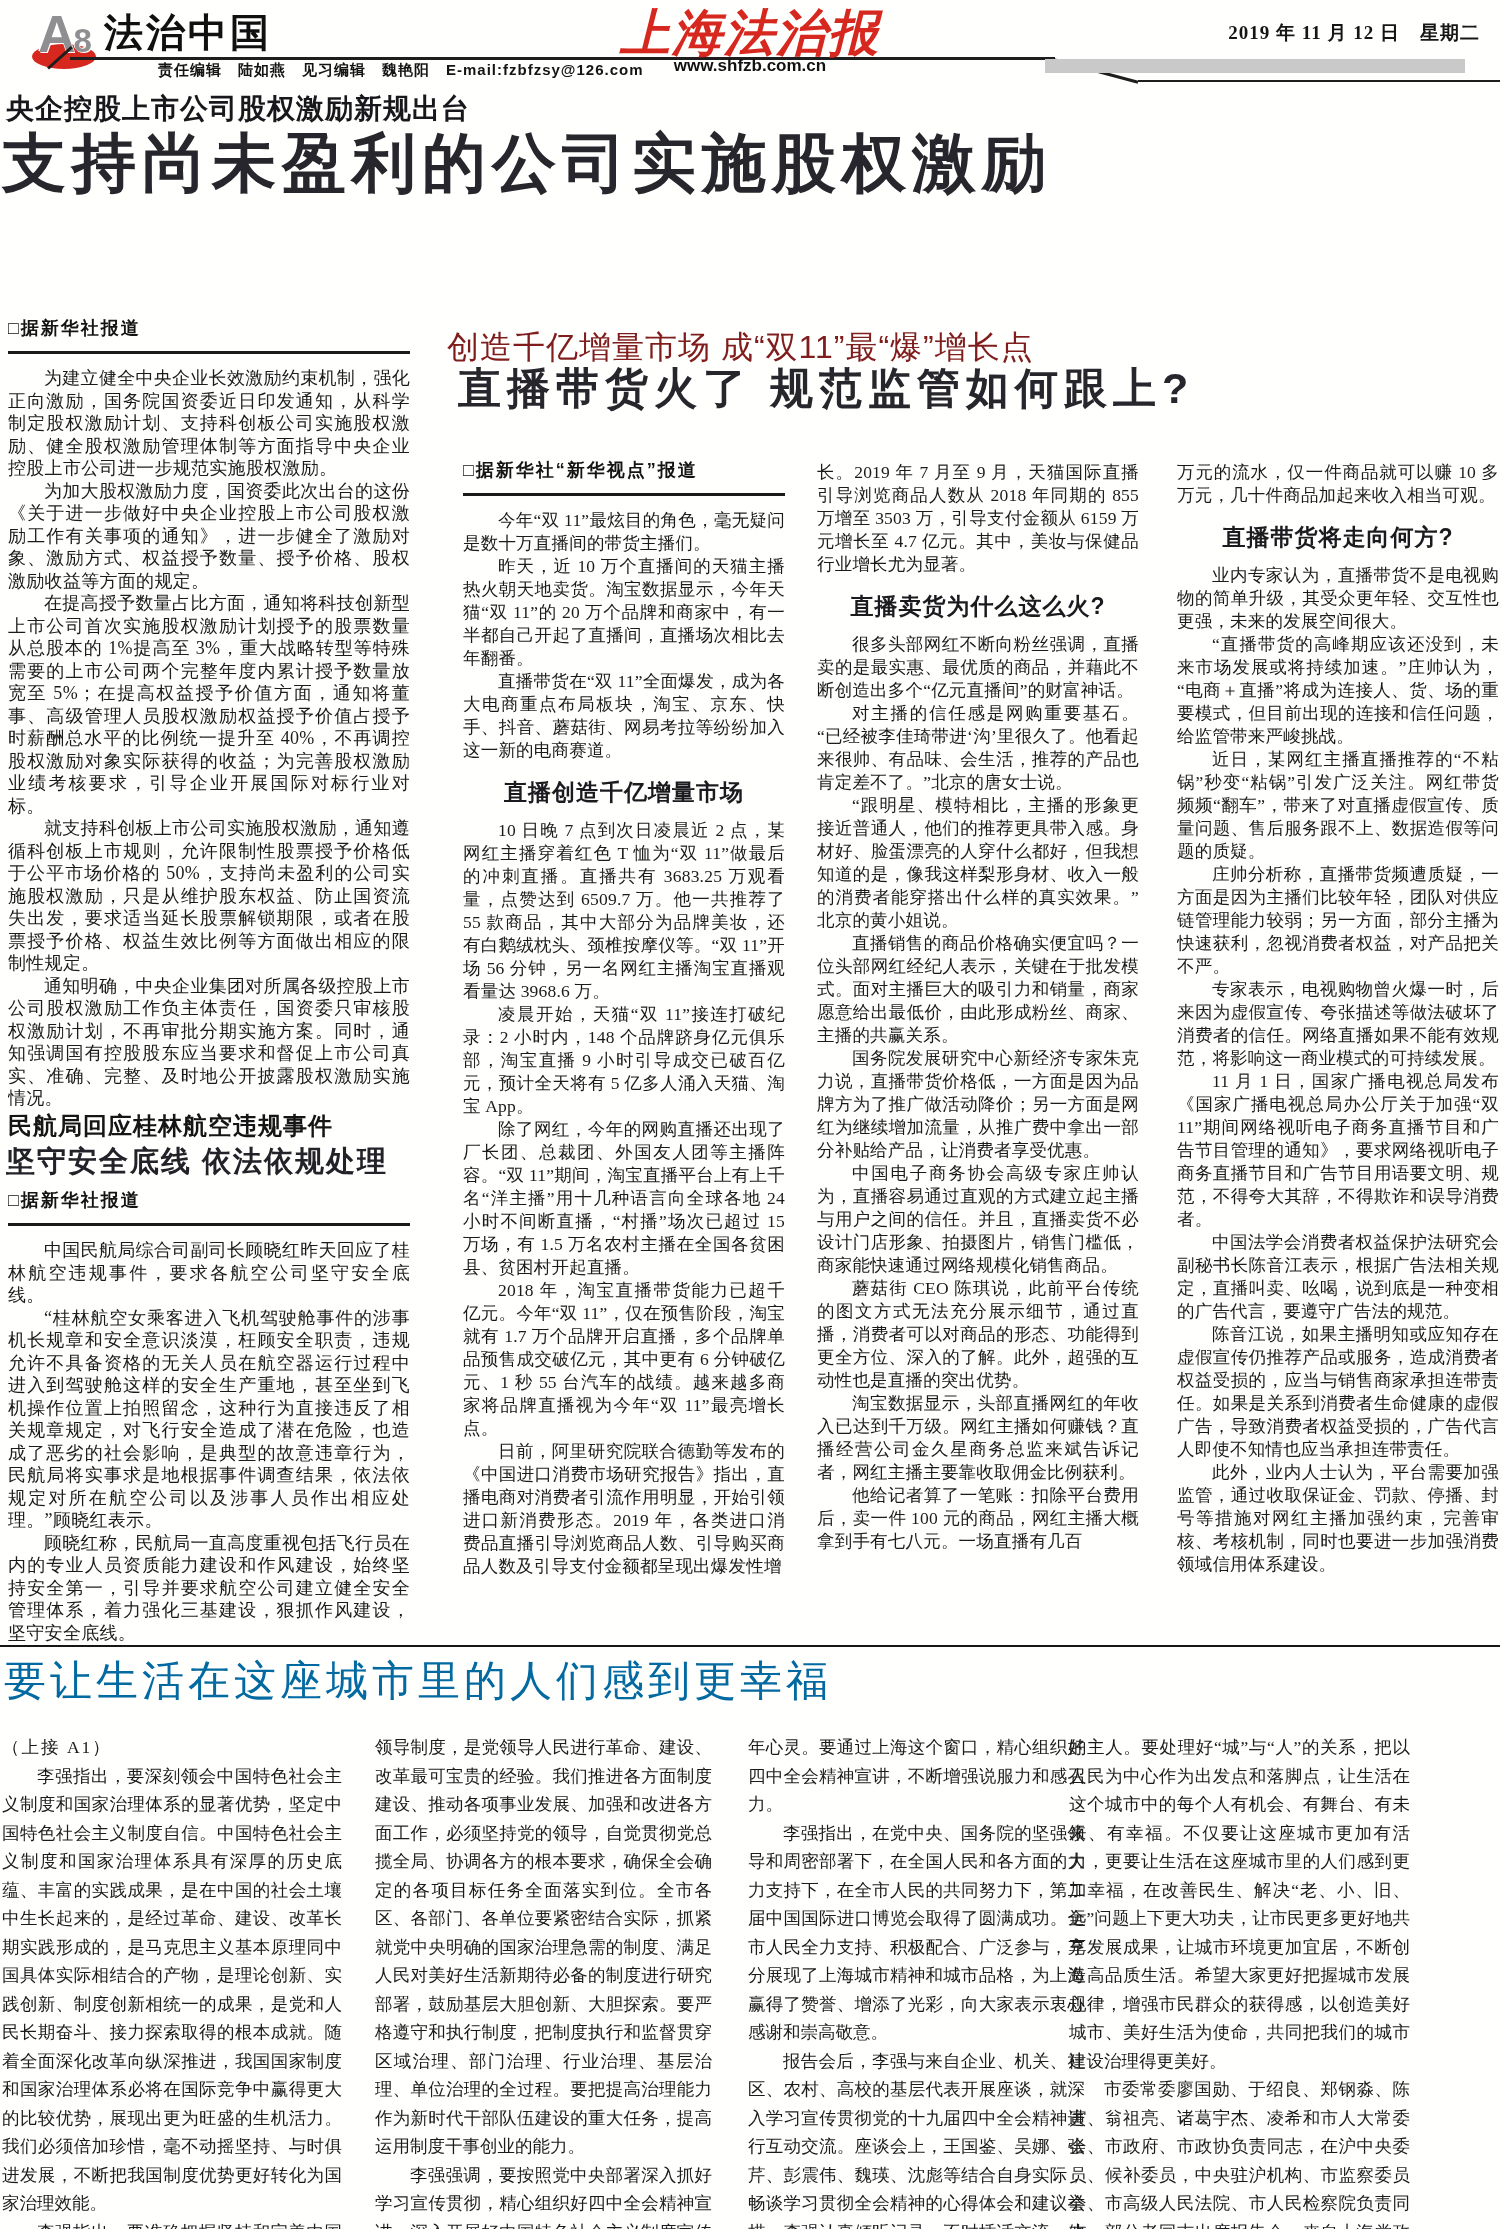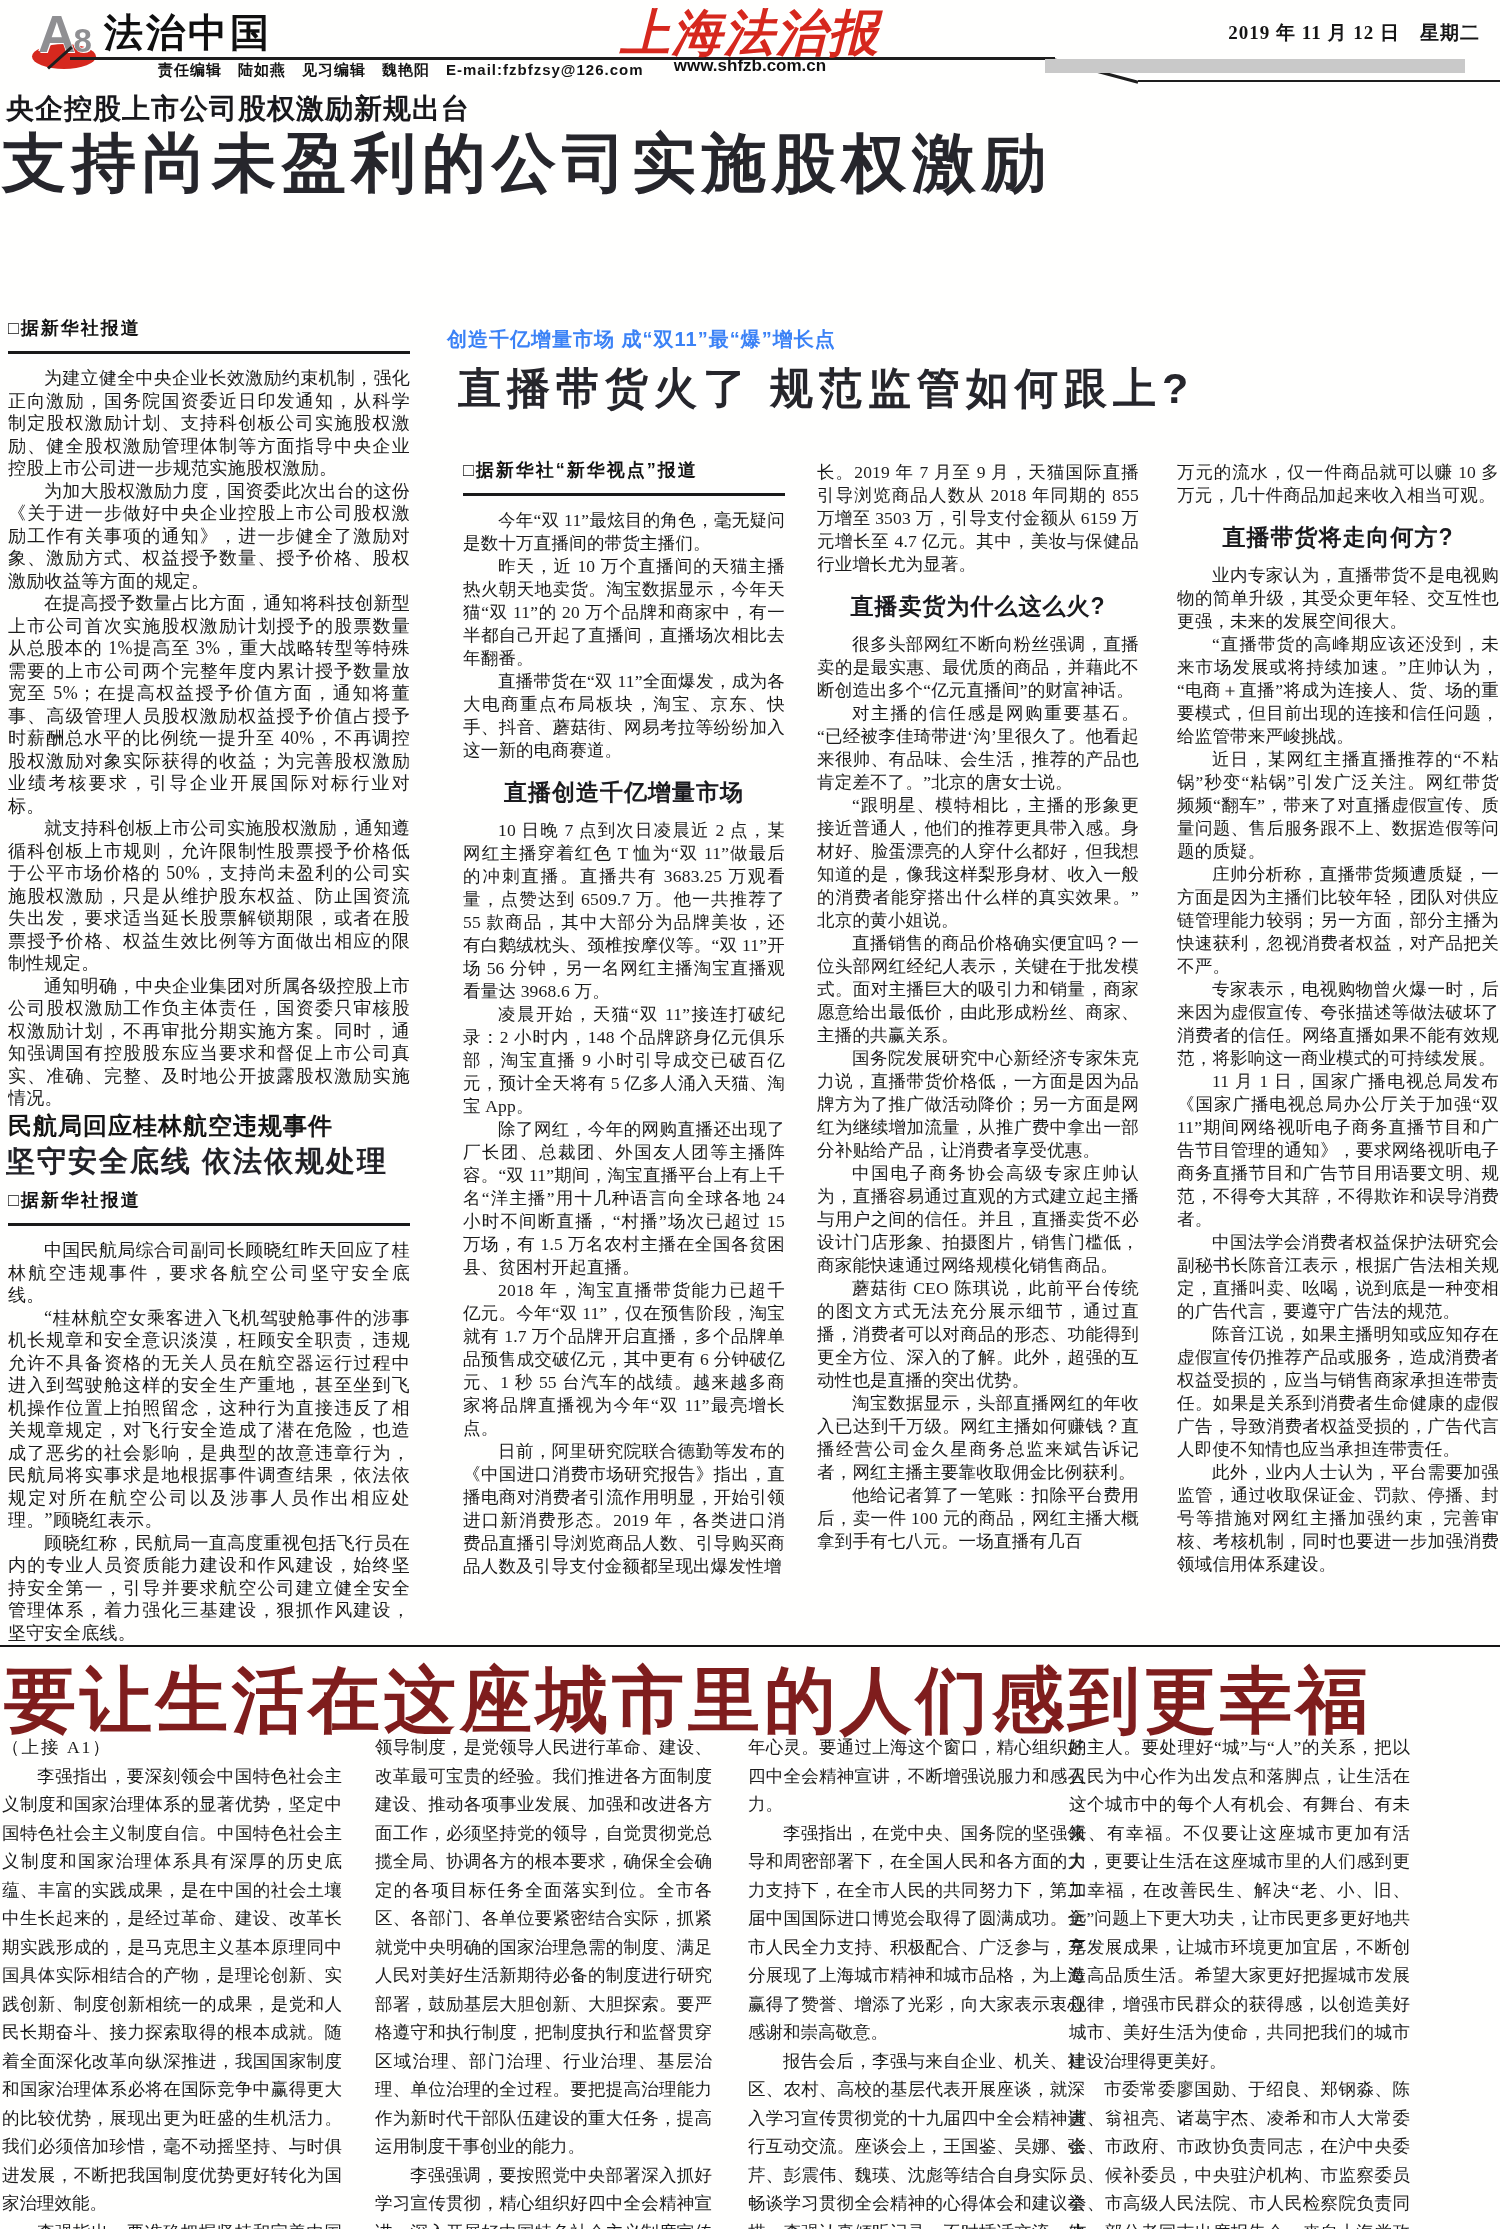--- a/index.html
+++ b/index.html
@@ -34,30 +34,30 @@
     transform:rotate(-42deg); transform-origin:left center; }
   .hdiag2 { left:1053px; top:58px; width:88px; height:3px; background:#1e1e1e;
     transform:rotate(15deg); transform-origin:left center; }
   .hrule2 { left:1138px; top:80px; width:362px; height:2px; background:#1e1e1e; }
   
   .kicker1 { left:6px; top:90px; font-family:"Liberation Sans",sans-serif;
     font-weight:700; font-size:28px; color:#18181c; letter-spacing:1px; }
   .headline1 { left:2px; top:120px; width:1070px; font-family:"Liberation Sans",sans-serif;
     font-weight:900; font-size:64px; color:#26262c; letter-spacing:6px; white-space:nowrap; }
   .kicker2 { left:447px; top:326px; font-family:"Liberation Sans",sans-serif;
-    font-weight:700; font-size:20px; color:#3b82f6; letter-spacing:1px; }
+    font-weight:400; font-size:32px; color:#7f1d1d; letter-spacing:1px; }
   .headline2 { left:458px; top:360px; width:960px; font-family:"Liberation Sans",sans-serif;
     font-weight:900; font-size:43px; color:#26262c; letter-spacing:6px; white-space:nowrap; }
   .kicker3 { left:8px; top:1110px; font-family:"Liberation Sans",sans-serif;
     font-weight:600; font-size:24px; color:#151515; letter-spacing:1px; }
   .headline3 { left:6px; top:1142px; font-family:"Liberation Sans",sans-serif;
     font-weight:900; font-size:29px; color:#222228; letter-spacing:2px; }
   .rule-a3 { left:0; top:1645px; width:1500px; height:2px; background:#161616; }
   .headline4 { left:4px; top:1653px; width:1120px; font-family:"Liberation Sans",sans-serif;
-    font-weight:700; font-size:72px; color:#7f1d1d; letter-spacing:4px; white-space:nowrap; }
+    font-weight:400; font-size:42px; color:#0369a1; letter-spacing:4px; white-space:nowrap; }
   
   .col { overflow:hidden; }
   .byline { font-family:"Liberation Sans",sans-serif; font-weight:700; font-size:18px;
     color:#141414; padding-bottom:11px; border-bottom:3px solid #1a1a1a;
     margin-bottom:13px; letter-spacing:2px; }
   .body1 p { font-size:18px; line-height:22.5px; text-align:justify; text-indent:2em;
     letter-spacing:0.3px; }
   .body2 p { font-size:17.5px; line-height:23px; text-align:justify; text-indent:2em;
     letter-spacing:0.2px; }
   .body3 p { font-size:17.5px; line-height:28.5px; text-align:justify; text-indent:2em; }

